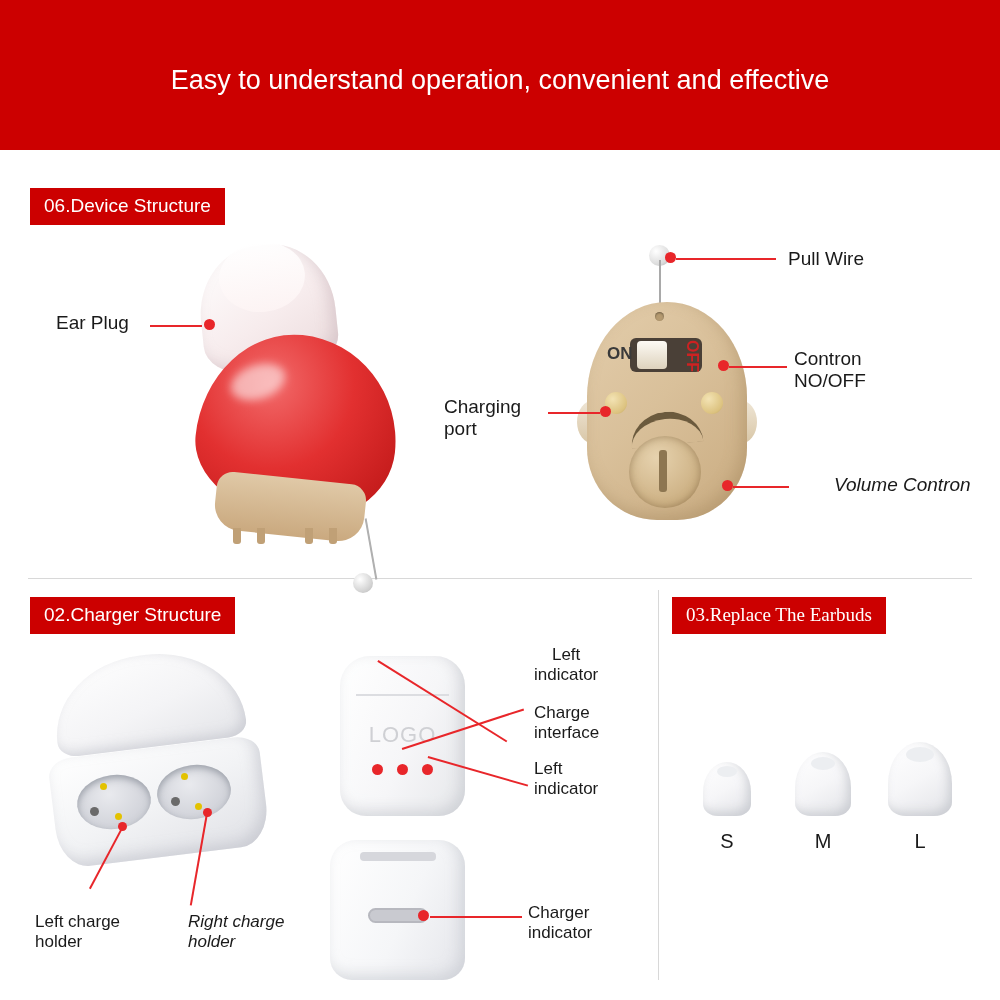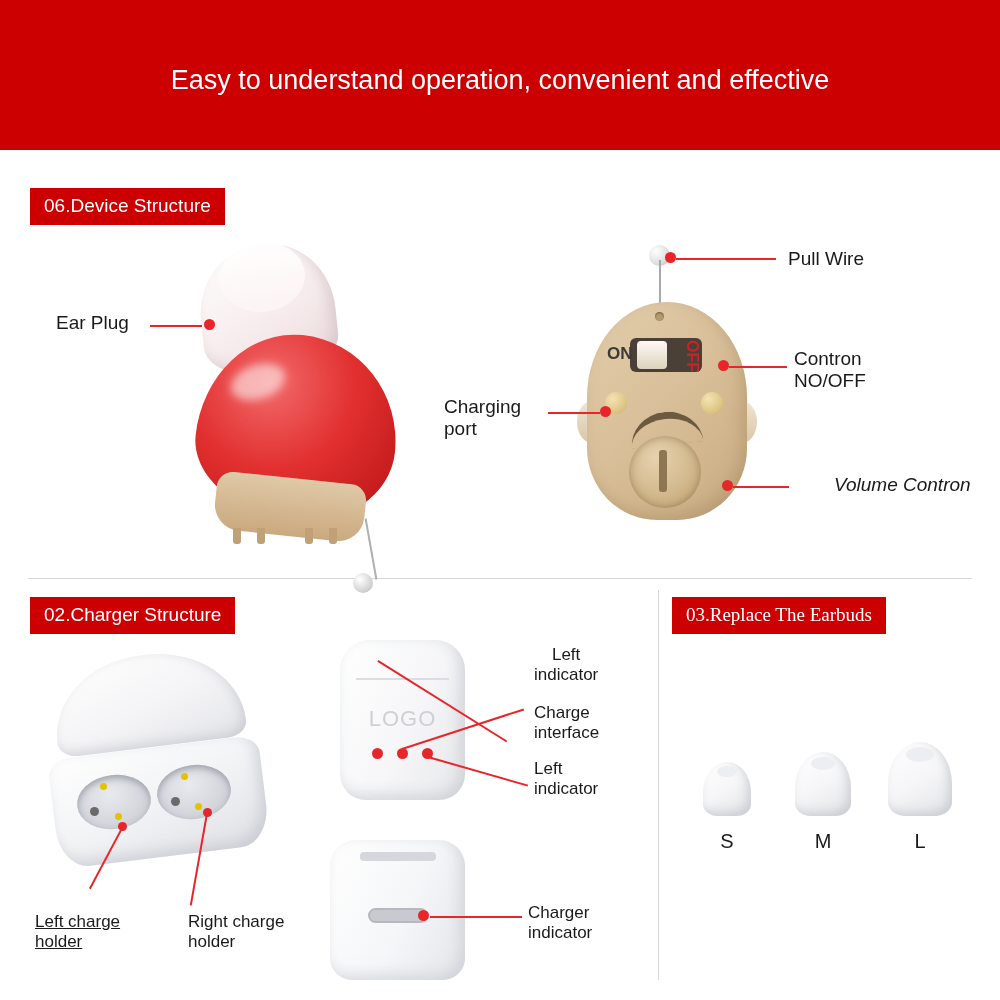--- a/index.html
+++ b/index.html
@@ -289,21 +289,21 @@
     border-radius: 50%;
     transform: rotate(-7deg);
     box-shadow: inset 0 3px 7px rgba(130,135,145,.7);
   }
   .well-l { left: 32px; top: 120px; }
   .well-r { left: 112px; top: 110px; }
   .pin-y { position: absolute; width: 7px; height: 7px; border-radius: 50%; background: #e3c200; }
   .pin-d { position: absolute; width: 9px; height: 9px; border-radius: 50%; background: #6a6a6a; }
 
   
-  .case-front { position: absolute; left: 340px; top: 640px; width: 125px; height: 160px; text-decoration: underline; }
+  .case-front { position: absolute; left: 340px; top: 656px; width: 125px; height: 160px; text-decoration: underline; }
   .cf-body {
     position: absolute;
     left: 0; top: 0;
     width: 125px; height: 160px;
     background: linear-gradient(115deg,#ffffff 0%, #f6f6f8 55%, #e6e7ea 100%);
     border-radius: 30px 30px 26px 26px;
     box-shadow: inset -5px -5px 14px rgba(195,198,205,.65);
   }
   .cf-seam {
     position: absolute;
@@ -448,26 +448,26 @@
   <div class="pin-y" style="left:55px; top:128px;"></div>
   <div class="pin-d" style="left:45px; top:152px;"></div>
   <div class="pin-y" style="left:70px; top:158px;"></div>
   <div class="pin-y" style="left:136px; top:118px;"></div>
   <div class="pin-d" style="left:126px; top:142px;"></div>
   <div class="pin-y" style="left:150px; top:148px;"></div>
 </div>
 
 <div class="dot sm" style="left:118px; top:822px;"></div>
 <div class="lead" style="left:122px; top:828px; width:68px; transform: rotate(118deg);"></div>
-<div class="label sm" style="left:35px; top:912px;text-decoration:underline;">Left charge
+<div class="label sm" style="left:35px; top:912px;">Left charge
 holder</div>
 
 <div class="dot sm" style="left:203px; top:808px;"></div>
 <div class="lead" style="left:207px; top:814px; width:92px; transform: rotate(100deg);"></div>
-<div class="label sm" style="left:188px; top:912px;">Right charge
+<div class="label sm" style="left:188px; top:912px;font-style:italic;">Right charge
 holder</div>
 
 <div class="case-front">
   <div class="cf-body"></div>
   <div class="cf-seam"></div>
   <div class="cf-logo">LOGO</div>
   <div class="cf-led" style="left:32px;"></div>
   <div class="cf-led" style="left:57px;"></div>
   <div class="cf-led" style="left:82px;"></div>
 </div>

